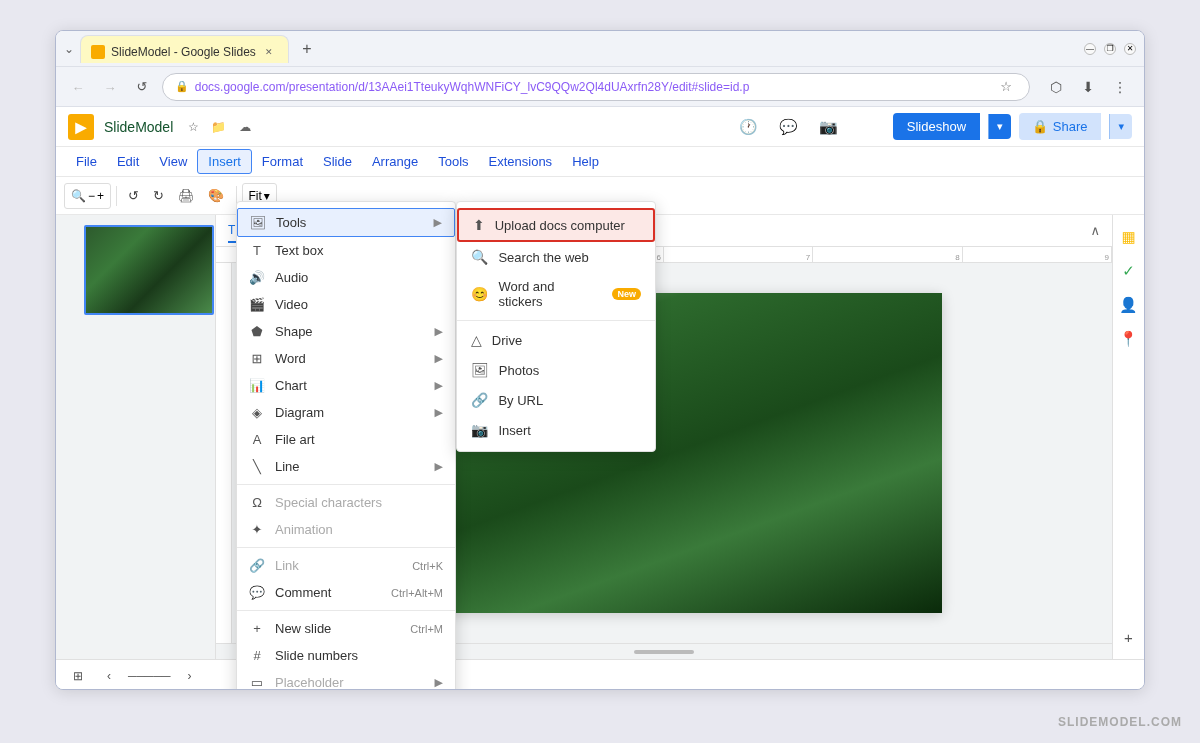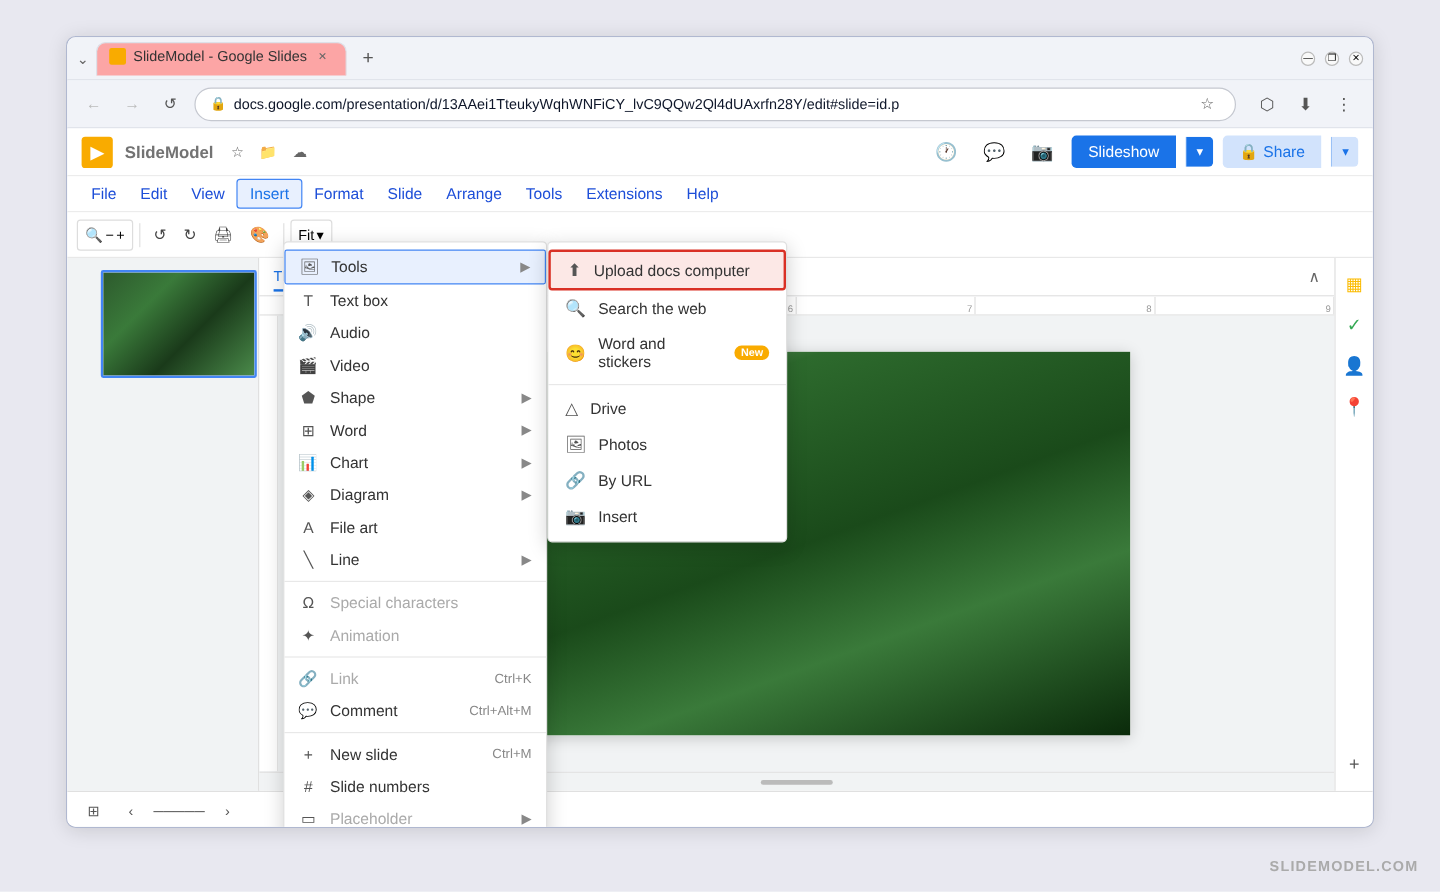--- a/index.html
+++ b/index.html
@@ -22,22 +22,22 @@
       height: 36px;
       background: #f1f3f8;
       display: flex;
       align-items: center;
       border-bottom: 1px solid #dde0e8;
       padding: 0 8px;
       gap: 6px;
     }
     .browser-tab {
       display: flex;
-      align-items: flex-start;
-      background: #fca5a5;
+      align-items: flex-end;
+      background: #fef9c3;
       border-radius: 8px 8px 0 0;
       padding: 4px 12px 4px 10px;
       font-size: 12px;
       color: #333;
       gap: 6px;
       height: 28px;
       border: 1px solid #dde0e8;
       border-bottom: none;
     }
     .tab-favicon {
@@ -107,21 +107,21 @@
       border-radius: 14px;
       background: #fff;
       display: flex;
       align-items: center;
       padding: 0 12px;
       font-size: 12px;
       color: #333;
       gap: 6px;
     }
     .address-lock { font-size: 11px; color: #555; }
-    .address-text { flex: 1; font-size: 12px; color: #0f172a; }
+    .address-text { flex: 1; font-size: 12px; color: #8b5cf6; }
     .address-actions { display: flex; gap: 6px; }
     .addr-icon-btn {
       width: 22px; height: 22px;
       display: flex; align-items: center; justify-content: center;
       font-size: 13px; color: #666; cursor: pointer;
     }
     .browser-toolbar-icons {
       display: flex; align-items: center; gap: 4px; margin-left: 4px;
     }
     .toolbar-icon-btn {
@@ -143,22 +143,22 @@
     }
     .app-logo {
       width: 26px; height: 26px;
       background: #f9ab00;
       border-radius: 3px;
       display: flex; align-items: center; justify-content: center;
       font-size: 14px; color: #fff; font-weight: bold;
     }
     .app-title {
       font-size: 14px;
-      font-weight: 700;
-      color: #737373;
+      font-weight: 400;
+      color: #14532d;
     }
     .app-title-icons {
       display: flex; align-items: center; gap: 6px;
     }
     .app-icon-btn {
       width: 20px; height: 20px;
       display: flex; align-items: center; justify-content: center;
       font-size: 12px; color: #666; cursor: pointer;
     }
     .app-header-right {
@@ -174,21 +174,21 @@
       font-size: 15px; color: #555; cursor: pointer;
     }
     .slideshow-btn {
       background: #1a73e8;
       color: #fff;
       border: none;
       border-radius: 4px 0 0 4px;
       padding: 6px 14px;
       font-size: 13px;
       cursor: pointer;
-      display: flex; align-items: center; gap: 4px;
+      display: flex; align-items: center; gap: 4px; margin-left: 40px;
     }
     .slideshow-arrow {
       background: #1a73e8;
       color: #fff;
       border: none;
       border-left: 1px solid rgba(255,255,255,0.4);
       border-radius: 0 4px 4px 0;
       padding: 6px 8px;
       font-size: 11px;
       cursor: pointer;

